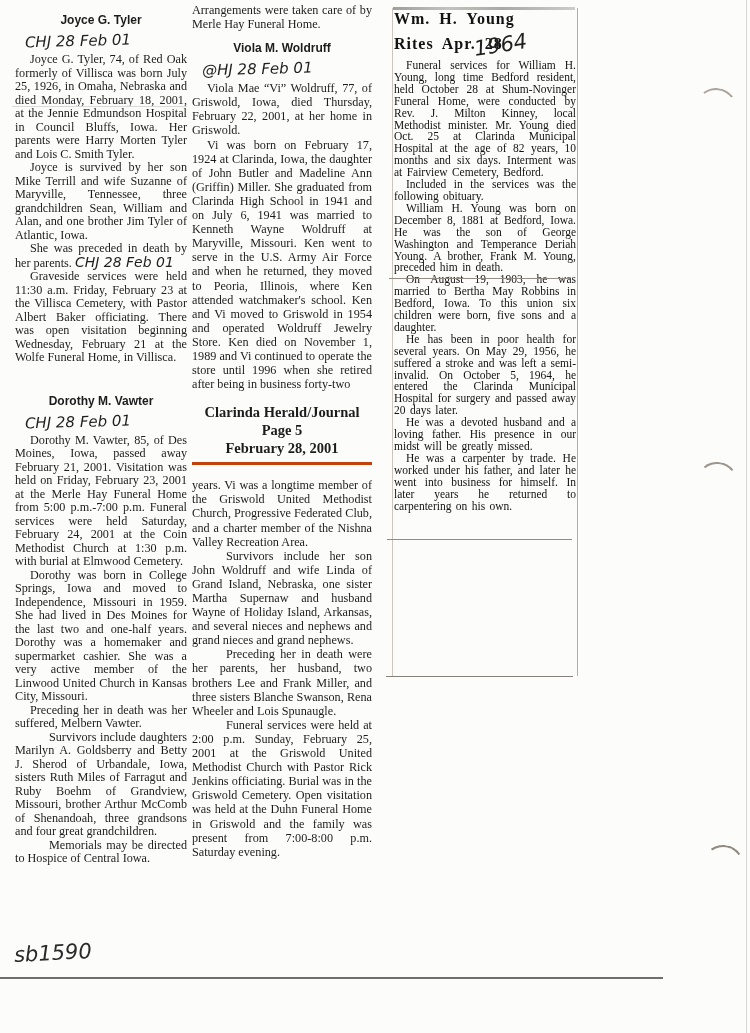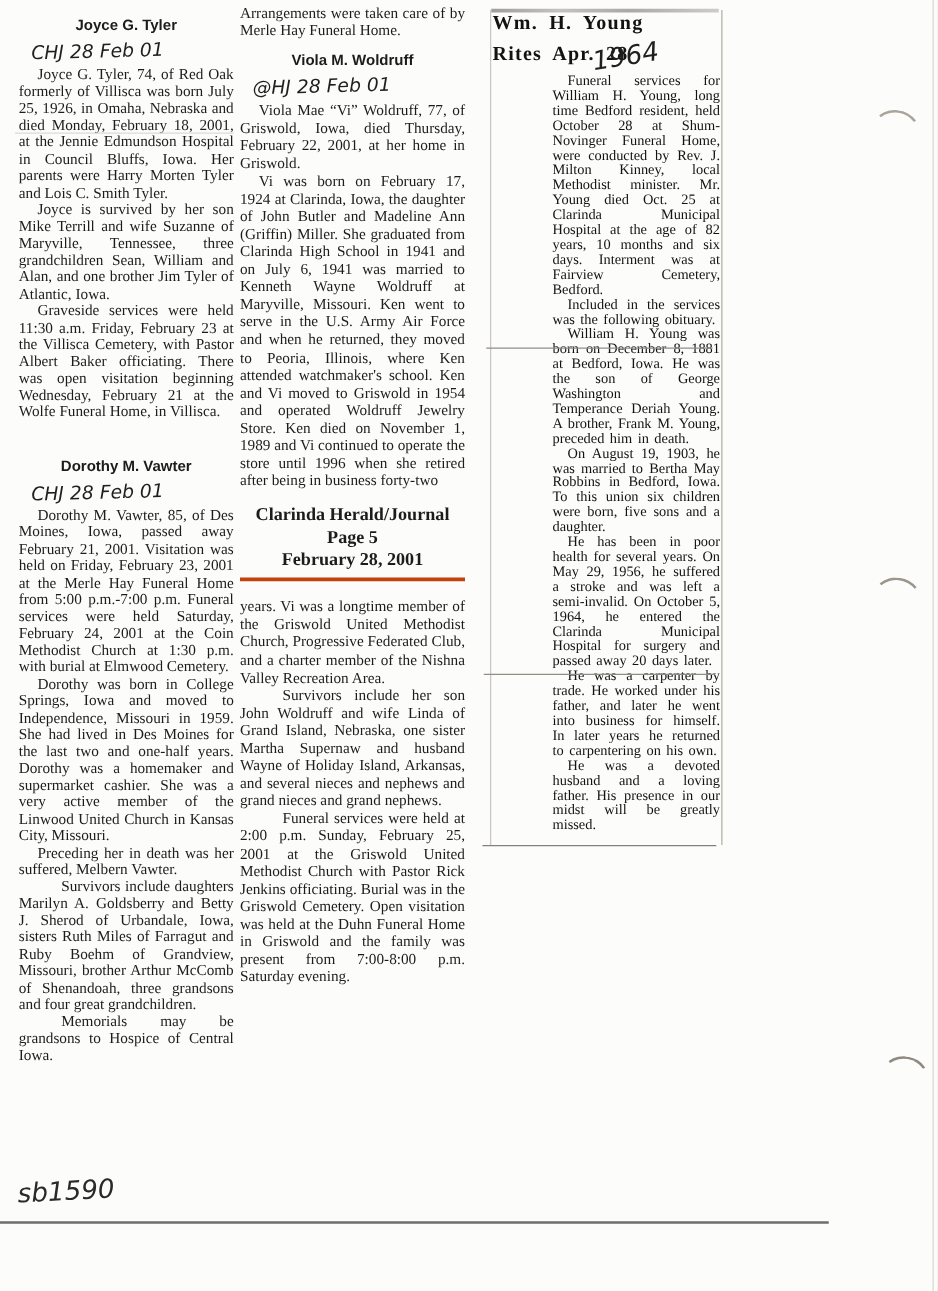--- a/index.html
+++ b/index.html
@@ -19,21 +19,21 @@
   }
   .head-serif {
     font-family:"Liberation Serif", serif; font-weight:bold;
     font-size:16px; line-height:25px; margin:0 0 4px 0;
     letter-spacing:1px; word-spacing:4px;
   }
   .body-l { font-size:12.2px; line-height:13.5px; text-align:justify; margin:0; text-indent:15px; }
   .col-mid .body-l { line-height:14.1px; }
   .no-indent { text-indent:0; }
   .deep { text-indent:34px; }
-  .col-right p { text-align:justify; margin:0; text-indent:12px; word-spacing:1.5px;padding-left:48px; }
+  .col-right p { text-align:justify; margin:0; text-indent:12px; word-spacing:1.5px; }
 
   .gap-top { margin-top:26px; }
 
   .hand {
     font-family:"DejaVu Sans", sans-serif; font-style:italic;
     color:#1f1f1f; white-space:nowrap;
   }
   .ann { font-size:15px; margin:2px 0 3px 10px; transform:rotate(-1.5deg); display:inline-block; }
   .inline-ann { font-size:14px; }
   .year-ann { position:absolute; left:80px; top:34px; font-size:21px; transform:rotate(-9deg); }
@@ -69,33 +69,35 @@
 <div class="page">
 
   <section class="col col-left">
     <article>
       <h2 class="head-sans">Joyce G. Tyler</h2>
       <div>
         <span class="hand ann">CHJ 28 Feb 01</span>
       </div>
       <p class="body-l">Joyce G. Tyler, 74, of Red Oak formerly of Villisca was born July 25, 1926, in Omaha, Nebraska and died Monday, February 18, 2001, at the Jennie Edmundson Hospital in Council Bluffs, Iowa. Her parents were Harry Morten Tyler and Lois C. Smith Tyler.</p>
       <p class="body-l">Joyce is survived by her son Mike Terrill and wife Suzanne of Maryville, Tennessee, three grandchildren Sean, William and Alan, and one brother Jim Tyler of Atlantic, Iowa.</p>
+      <p class="body-l"><span>She was preceded in death by her parents.</span>
+        <span class="hand inline-ann">CHJ 28 Feb 01</span></p>
       <p class="body-l">Graveside services were held 11:30 a.m. Friday, February 23 at the Villisca Cemetery, with Pastor Albert Baker officiating. There was open visitation beginning Wednesday, February 21 at the Wolfe Funeral Home, in Villisca.</p>
     </article>
 
     <article class="gap-top">
       <h2 class="head-sans">Dorothy M. Vawter</h2>
       <div>
         <span class="hand ann">CHJ 28 Feb 01</span>
       </div>
       <p class="body-l">Dorothy M. Vawter, 85, of Des Moines, Iowa, passed away February 21, 2001. Visitation was held on Friday, February 23, 2001 at the Merle Hay Funeral Home from 5:00 p.m.-7:00 p.m. Funeral services were held Saturday, February 24, 2001 at the Coin Methodist Church at 1:30 p.m. with burial at Elmwood Cemetery.</p>
       <p class="body-l">Dorothy was born in College Springs, Iowa and moved to Independence, Missouri in 1959. She had lived in Des Moines for the last two and one-half years. Dorothy was a homemaker and supermarket cashier. She was a very active member of the Linwood United Church in Kansas City, Missouri.</p>
       <p class="body-l">Preceding her in death was her suffered, Melbern Vawter.</p>
       <p class="body-l deep">Survivors include daughters Marilyn A. Goldsberry and Betty J. Sherod of Urbandale, Iowa, sisters Ruth Miles of Farragut and Ruby Boehm of Grandview, Missouri, brother Arthur McComb of Shenandoah, three grandsons and four great grandchildren.</p>
-      <p class="body-l deep">Memorials may be grandsons to Hospice of Central Iowa.</p>
+      <p class="body-l deep">Memorials may be directed to Hospice of Central Iowa.</p>
     </article>
   </section>
 
   <section class="col col-mid">
     <p class="body-l no-indent">Arrangements were taken care of by Merle Hay Funeral Home.</p>
 
     <article>
       <h2 class="head-sans" style="margin-top:7px;">Viola M. Woldruff</h2>
       <div>
         <span class="hand ann">@HJ 28 Feb 01</span>
@@ -104,38 +106,39 @@
       <p class="body-l">Vi was born on February 17, 1924 at Clarinda, Iowa, the daughter of John Butler and Madeline Ann (Griffin) Miller. She graduated from Clarinda High School in 1941 and on July 6, 1941 was married to Kenneth Wayne Woldruff at Maryville, Missouri. Ken went to serve in the U.S. Army Air Force and when he returned, they moved to Peoria, Illinois, where Ken attended watchmaker's school. Ken and Vi moved to Griswold in 1954 and operated Woldruff Jewelry Store. Ken died on November 1, 1989 and Vi continued to operate the store until 1996 when she retired after being in business forty-two</p>
 
       <div class="stamp">
         <div>Clarinda Herald/Journal</div>
         <div>Page 5</div>
         <div>February 28, 2001</div>
       </div>
 
       <p class="body-l no-indent">years. Vi was a longtime member of the Griswold United Methodist Church, Progressive Federated Club, and a charter member of the Nishna Valley Recreation Area.</p>
       <p class="body-l deep">Survivors include her son John Woldruff and wife Linda of Grand Island, Nebraska, one sister Martha Supernaw and husband Wayne of Holiday Island, Arkansas, and several nieces and nephews and grand nieces and grand nephews.</p>
+      <p class="body-l deep">Preceding her in death were her parents, her husband, two brothers Lee and Frank Miller, and three sisters Blanche Swanson, Rena Wheeler and Lois Spunaugle.</p>
       <p class="body-l deep">Funeral services were held at 2:00 p.m. Sunday, February 25, 2001 at the Griswold United Methodist Church with Pastor Rick Jenkins officiating. Burial was in the Griswold Cemetery. Open visitation was held at the Duhn Funeral Home in Griswold and the family was present from 7:00-8:00 p.m. Saturday evening.</p>
     </article>
   </section>
 
   <section class="col col-right">
     <article>
       <h2 class="head-serif">
         <span>Wm. H. Young</span><br>
         <span>Rites Apr. 28</span>
       </h2>
       <span class="hand year-ann">1964</span>
       <p>Funeral services for William H. Young, long time Bedford resident, held October 28 at Shum-Novinger Funeral Home, were conducted by Rev. J. Milton Kinney, local Methodist minister. Mr. Young died Oct. 25 at Clarinda Municipal Hospital at the age of 82 years, 10 months and six days. Interment was at Fairview Cemetery, Bedford.</p>
       <p>Included in the services was the following obituary.</p>
       <p>William H. Young was born on December 8, 1881 at Bedford, Iowa. He was the son of George Washington and Temperance Deriah Young. A brother, Frank M. Young, preceded him in death.</p>
       <p>On August 19, 1903, he was married to Bertha May Robbins in Bedford, Iowa. To this union six children were born, five sons and a daughter.</p>
       <p>He has been in poor health for several years. On May 29, 1956, he suffered a stroke and was left a semi-invalid. On October 5, 1964, he entered the Clarinda Municipal Hospital for surgery and passed away 20 days later.</p>
+      <p>He was a devoted husband and a loving father. His presence in our midst will be greatly missed.</p>
       <p>He was a carpenter by trade. He worked under his father, and later he went into business for himself. In later years he returned to carpentering on his own.</p>
-      <p>He was a devoted husband and a loving father. His presence in our midst will be greatly missed.</p>
     </article>
   </section>
 
   <span class="hand catalog">sb1590</span>
 
   <div class="artifact torn-top"></div>
   <div class="artifact clip-edge-right-col"></div>
   <div class="artifact box-line-1"></div>
   <div class="artifact box-line-2"></div>
   <div class="artifact box-line-3"></div>

